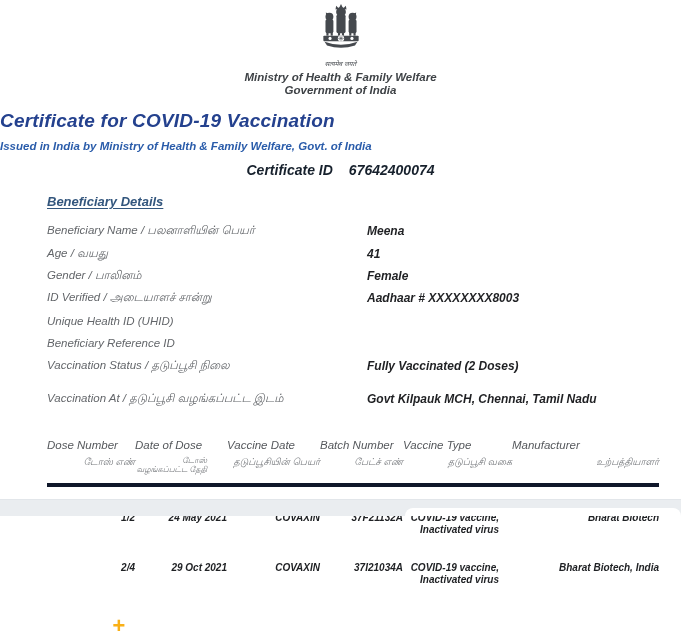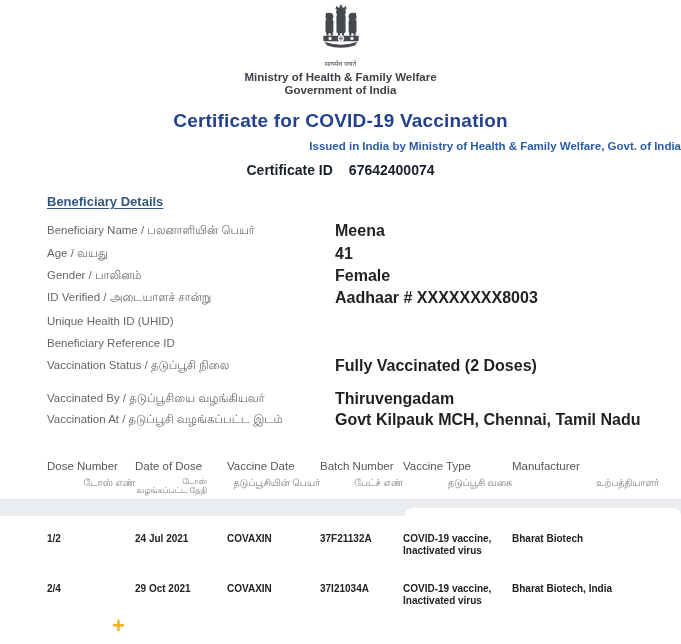--- a/index.html
+++ b/index.html
@@ -2,53 +2,53 @@
 <html><head>
 <meta charset="utf-8">
 <style>
   html,body { margin:0; padding:0; }
   body {
     width:681px; height:644px; background:#ffffff;
     font-family:"Liberation Sans", sans-serif;
     position:relative; overflow:hidden;
     -webkit-font-smoothing:antialiased;
   }
-  .page { position:relative; width:681px; height:516px; }
+  .page { position:relative; width:681px; height:516px;font-style:italic; }
 
   
   .emblem-wrap { text-align:center; padding-top:4px; }
   .emblem-svg { width:62px; height:56px; display:block; margin:0 auto; }
   .motto { font-size:6.5px; color:#4a4e53; line-height:8px; }
   .ministry { text-align:center; font-weight:bold; color:#3e4246; font-size:11.5px; line-height:13px; margin-top:3px; }
 
-  .doc-title { text-align:center; color:#24418e; font-weight:bold; font-size:19px; margin-top:13px; letter-spacing:0.2px; }
-  .doc-subtitle { text-align:right; color:#2a5caa; font-weight:bold; font-size:11.5px; margin-top:8px; }
+  .doc-title { text-align:left; color:#24418e; font-weight:bold; font-size:19px; margin-top:13px; letter-spacing:0.2px; }
+  .doc-subtitle { text-align:left; color:#2a5caa; font-weight:bold; font-size:11.5px; margin-top:8px; }
   .cert-id-line { text-align:center; color:#16202c; font-weight:bold; font-size:14px; margin-top:10px; }
   .cert-id-line .gap { display:inline-block; width:16px; }
 
   
   .section { margin-left:47px; margin-right:22px; }
   .section-heading { color:#33567d; font-weight:bold; font-size:13px; text-decoration:underline; text-underline-offset:2px; }
   .mt16 { margin-top:16px; }
   .mt12 { margin-top:12px; }
 
   .kv-rows { margin-top:11px; }
-  .kv-row { display:grid; grid-template-columns:288px 1fr; align-items:center; height:22.4px; }
+  .kv-row { display:grid; grid-template-columns:288px 1fr; align-items:center; height:22.4px;gap:32px; }
   .kv-row.short { height:21px; }
   .kv-label { color:#63666a; font-size:11.5px; }
-  .kv-value { color:#1f2023; font-weight:bold; font-size:16px; }
+  .kv-value { color:#1f2023; font-weight:bold; font-size:12px; }
 
   
   .dose-table { margin-top:28px; }
   .tbl-grid { display:grid; grid-template-columns:88px 92px 93px 83px 109px 1fr; column-gap:0; }
   .th .h-en { color:#55585c; font-size:11.5px; line-height:14px; }
   .th .h-ta { color:#75787c; font-size:9.5px; line-height:11px; margin-top:4px;text-align:right; }
   .th .h-ta.tiny { font-size:8px; line-height:9px; max-width:72px; }
   .tbl-head { padding-bottom:9px; border-bottom:4px solid #0f172a; }
-  .tbl-row { margin-top:25px; }
+  .tbl-row { margin-top:25px;text-align:right; }
   .td { color:#202225; font-weight:bold; font-size:10px; line-height:12.5px; }
   .td.wrap { max-width:96px; }
 
   
   .plus-mark {
     position:absolute; left:112px; top:615px;
     color:#f9b017; font-size:22px; font-weight:bold; line-height:22px;
   }
   .bottom-bar {
     position:absolute; left:0; bottom:0; width:681px; height:16px;
@@ -148,24 +148,20 @@
       <div class="kv-row">
         <div class="kv-label">Vaccination Status / தடுப்பூசி நிலை</div>
         <div class="kv-value">Fully Vaccinated (2 Doses)</div>
       </div>
     </div>
   </div>
 
   <div class="section mt12">
     <div class="kv-rows">
       <div class="kv-row short">
-        <div class="kv-label">Vaccinated By / தடுப்பூசியை வழங்கியவர்</div>
-        <div class="kv-value">Thiruvengadam</div>
-      </div>
-      <div class="kv-row short">
         <div class="kv-label">Vaccination At / தடுப்பூசி வழங்கப்பட்ட இடம்</div>
         <div class="kv-value">Govt Kilpauk MCH, Chennai, Tamil Nadu</div>
       </div>
     </div>
   </div>
 
   <div class="section dose-table">
     <div class="tbl-grid tbl-head">
       <div class="th">
         <div class="h-en">Dose Number</div>
@@ -188,21 +184,21 @@
         <div class="h-ta">தடுப்பூசி வகை</div>
       </div>
       <div class="th">
         <div class="h-en">Manufacturer</div>
         <div class="h-ta">உற்பத்தியாளர்</div>
       </div>
     </div>
 
     <div class="tbl-grid tbl-row">
       <div class="td">1/2</div>
-      <div class="td">24 Jul 2021</div>
+      <div class="td">24 May 2021</div>
       <div class="td">COVAXIN</div>
       <div class="td">37F21132A</div>
       <div class="td wrap">COVID-19 vaccine, Inactivated virus</div>
       <div class="td">Bharat Biotech</div>
     </div>
 
     <div class="tbl-grid tbl-row">
       <div class="td">2/4</div>
       <div class="td">29 Oct 2021</div>
       <div class="td">COVAXIN</div>

